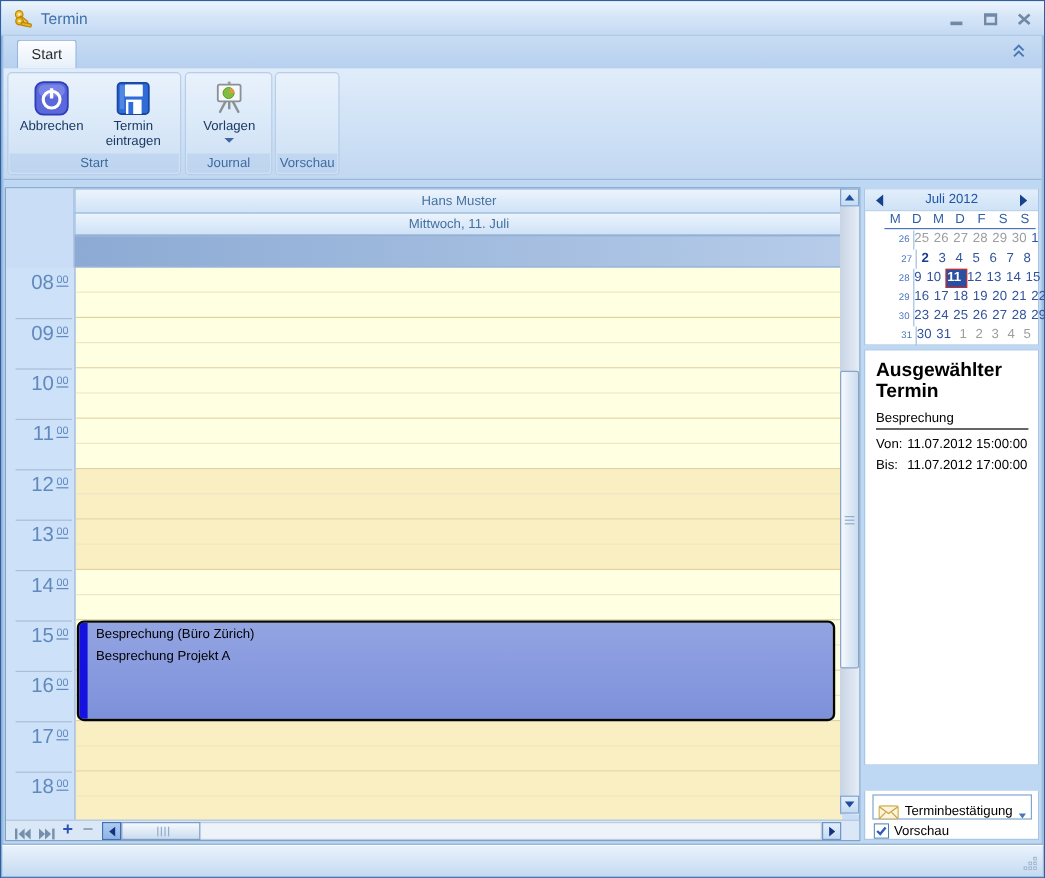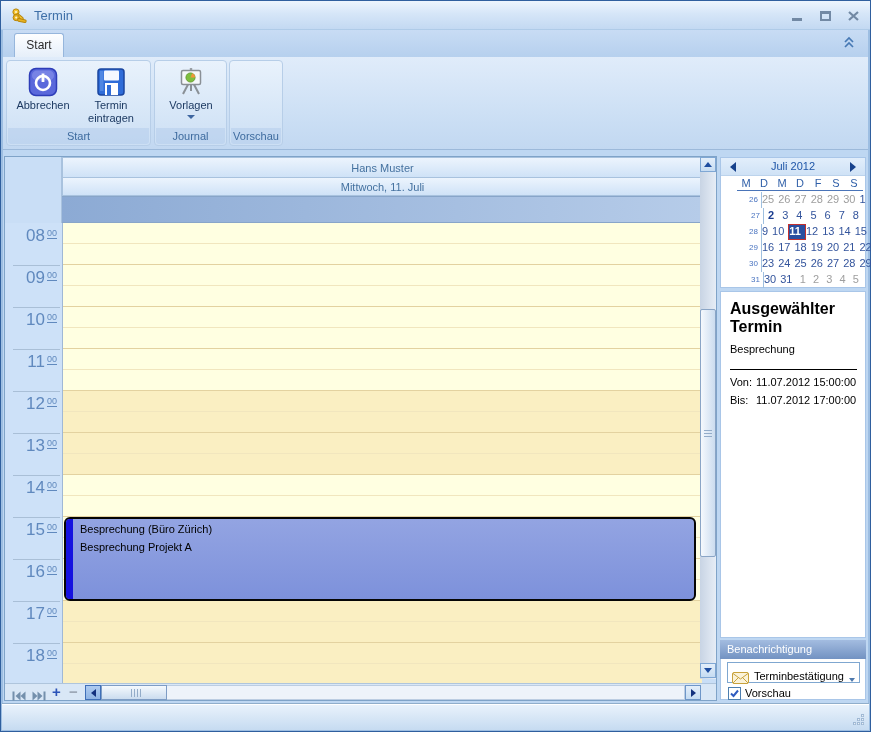--- a/index.html
+++ b/index.html
@@ -132,21 +132,21 @@
     border-right:1px solid #9FC0E0;}
   .mc-day{flex:1;text-align:right;padding-right:4px;line-height:15px;color:#33549C;cursor:default;}
   .mc-day.muted{color:#9E9E9E;}
   .mc-day.bold{font-weight:bold;color:#1A3C90;}
   .mc-day.selected{background:var(--sel-day-bg,#2A4FA0);color:#FFF;font-weight:bold;
     border:1px solid var(--sel-day-border,#C23030);line-height:13px;}
   .selpanel{position:absolute;left:720px;top:291px;width:146px;height:347px;
     background:#FFF;border:1px solid #A9C6E8;padding:8px 9px;}
   .sel-title{font-size:16px;font-weight:bold;color:#000;}
   .sel-subject{margin-top:7px;font-size:11px;color:#000;border-bottom:1px solid #000;
-    width:127px;padding-bottom:14px;}
+    width:127px;padding-bottom:2px;}
   .sel-row{margin-top:6px;font-size:11px;color:#000;white-space:nowrap;}
   .sel-lab{display:inline-block;width:26px;}
   .notifybar{position:absolute;left:720px;top:640px;width:146px;height:19px;
     background:linear-gradient(#A3BCE0,#7292C2);color:#FFF;font-size:11px;line-height:19px;
     padding-left:7px;}
   .notifypanel{position:absolute;left:720px;top:659px;width:146px;height:41px;
     background:#FFF;border:1px solid #A9C6E8;border-top:none;}
   .dropdown{position:absolute;left:6px;top:3px;width:133px;height:21px;
     background:#FFF;border:1px solid #7FA7D0;display:flex;align-items:flex-end;cursor:default;}
   .env{width:17px;height:12px;margin-left:4px;flex:none;}
@@ -464,21 +464,20 @@
     <div class="sel-title">Ausgewählter Termin</div>
     <div class="sel-subject">Besprechung</div>
     <div class="sel-row">
       <span class="sel-lab">Von:</span><span class="sel-val">11.07.2012 15:00:00</span>
     </div>
     <div class="sel-row">
       <span class="sel-lab">Bis:</span><span class="sel-val">11.07.2012 17:00:00</span>
     </div>
   </div>
 
-  <div class="notifybar">Benachrichtigung</div>
   <div class="notifypanel">
     <div class="dropdown">
       <span class="env">
         <svg width="17" height="12" viewBox="0 0 17 12">
           <rect x="0.5" y="0.5" width="16" height="11" rx="1.5" fill="#FBF3DA" stroke="#C8A23C"></rect>
           <path d="M1 1.5 L8.5 7 L16 1.5" stroke="#C8A23C" fill="none"></path>
           <path d="M1 11 L6 6 M16 11 L11 6" stroke="#C8A23C" fill="none"></path>
         </svg>
       </span>
       <span class="dd-val">Terminbestätigung</span>

